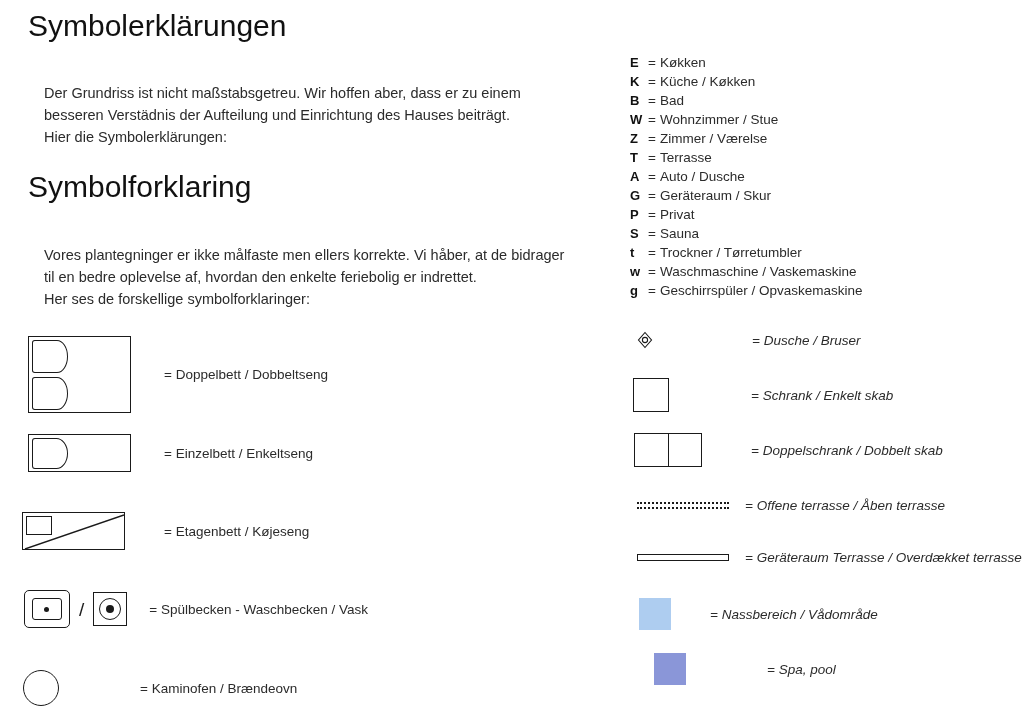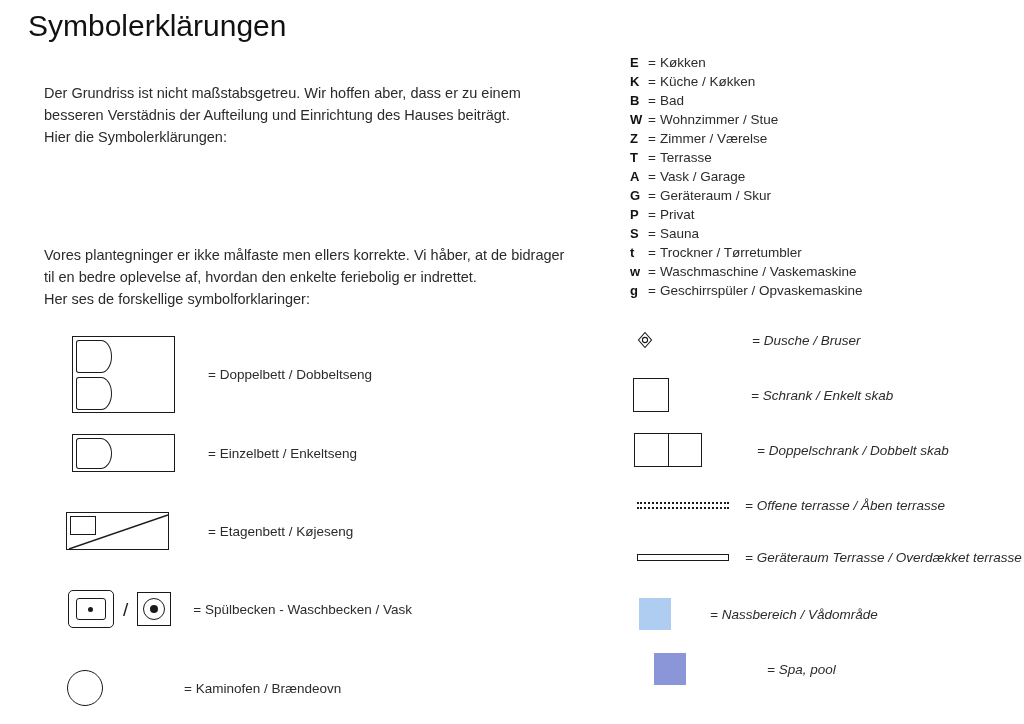--- a/index.html
+++ b/index.html
@@ -53,21 +53,20 @@
   .para div { white-space: pre; }
   .block-intro-de { position: absolute; left: 0; top: 66px; width: 530px; }
   .block-title2   { position: absolute; left: 0; top: 167px; }
   .block-intro-dk { position: absolute; left: 0; top: 228px; width: 545px; }
 
   
   .legend-row {
     position: absolute;
     display: flex;
     align-items: center;
-    margin-left: 44px;
   }
   .legend-label {
     font-size: 13.5px;
     color: #2b2b2b;
     white-space: nowrap;
   }
 
   
   .sym-doublebed {
     width: 103px; height: 77px;
@@ -269,20 +268,21 @@
   <div class="left-col">
 
     <h1 class="title">Symbolerklärungen</h1>
 
     <div class="para block-intro-de">
       <div>Der Grundriss ist nicht maßstabsgetreu. Wir hoffen aber, dass er zu einem</div>
       <div>besseren Verstädnis der Aufteilung und Einrichtung des Hauses beiträgt.</div>
       <div>Hier die Symbolerklärungen:</div>
     </div>
 
+    <h1 class="title2 block-title2">Symbolforklaring</h1>
 
     <div class="para block-intro-dk">
       <div>Vores plantegninger er ikke målfaste men ellers korrekte. Vi håber, at de bidrager</div>
       <div>til en bedre oplevelse af, hvordan den enkelte feriebolig er indrettet.</div>
       <div>Her ses de forskellige symbolforklaringer:</div>
     </div>
   </div>
 
   <div class="legend-row" style="left:28px; top:336px;">
     <div class="sym-doublebed">
@@ -356,21 +356,21 @@
         <span class="abbr-val">Zimmer / Værelse</span>
       </div>
       <div class="abbr-row">
         <span class="abbr-key">T</span>
         <span class="abbr-eq">=</span>
         <span class="abbr-val">Terrasse</span>
       </div>
       <div class="abbr-row">
         <span class="abbr-key">A</span>
         <span class="abbr-eq">=</span>
-        <span class="abbr-val">Vask / Garage</span>
+        <span class="abbr-val">Auto / Dusche</span>
       </div>
       <div class="abbr-row">
         <span class="abbr-key">G</span>
         <span class="abbr-eq">=</span>
         <span class="abbr-val">Geräteraum / Skur</span>
       </div>
       <div class="abbr-row">
         <span class="abbr-key">P</span>
         <span class="abbr-eq">=</span>
         <span class="abbr-val">Privat</span>
@@ -404,21 +404,21 @@
       <circle cx="9" cy="9" r="2.6" fill="none" stroke="#1a1a1a" stroke-width="1.1"></circle>
     </svg>
     <div class="rlegend-label" style="margin-left:98px;">= Dusche / Bruser</div>
   </div>
 
   <div class="rlegend-row" style="left:633px; top:378px;">
     <div class="sym-cabinet"></div>
     <div class="rlegend-label" style="margin-left:82px;">= Schrank / Enkelt skab</div>
   </div>
 
-  <div class="rlegend-row" style="left:634px; top:433px;gap:6px;">
+  <div class="rlegend-row" style="left:634px; top:433px;">
     <div class="sym-dblcabinet">
       <div class="half"></div>
       <div class="half"></div>
     </div>
     <div class="rlegend-label" style="margin-left:49px;">= Doppelschrank / Dobbelt skab</div>
   </div>
 
   <div class="rlegend-row" style="left:637px; top:498px;">
     <div class="sym-openterrace"></div>
     <div class="rlegend-label" style="margin-left:16px;">= Offene terrasse / Åben terrasse</div>

